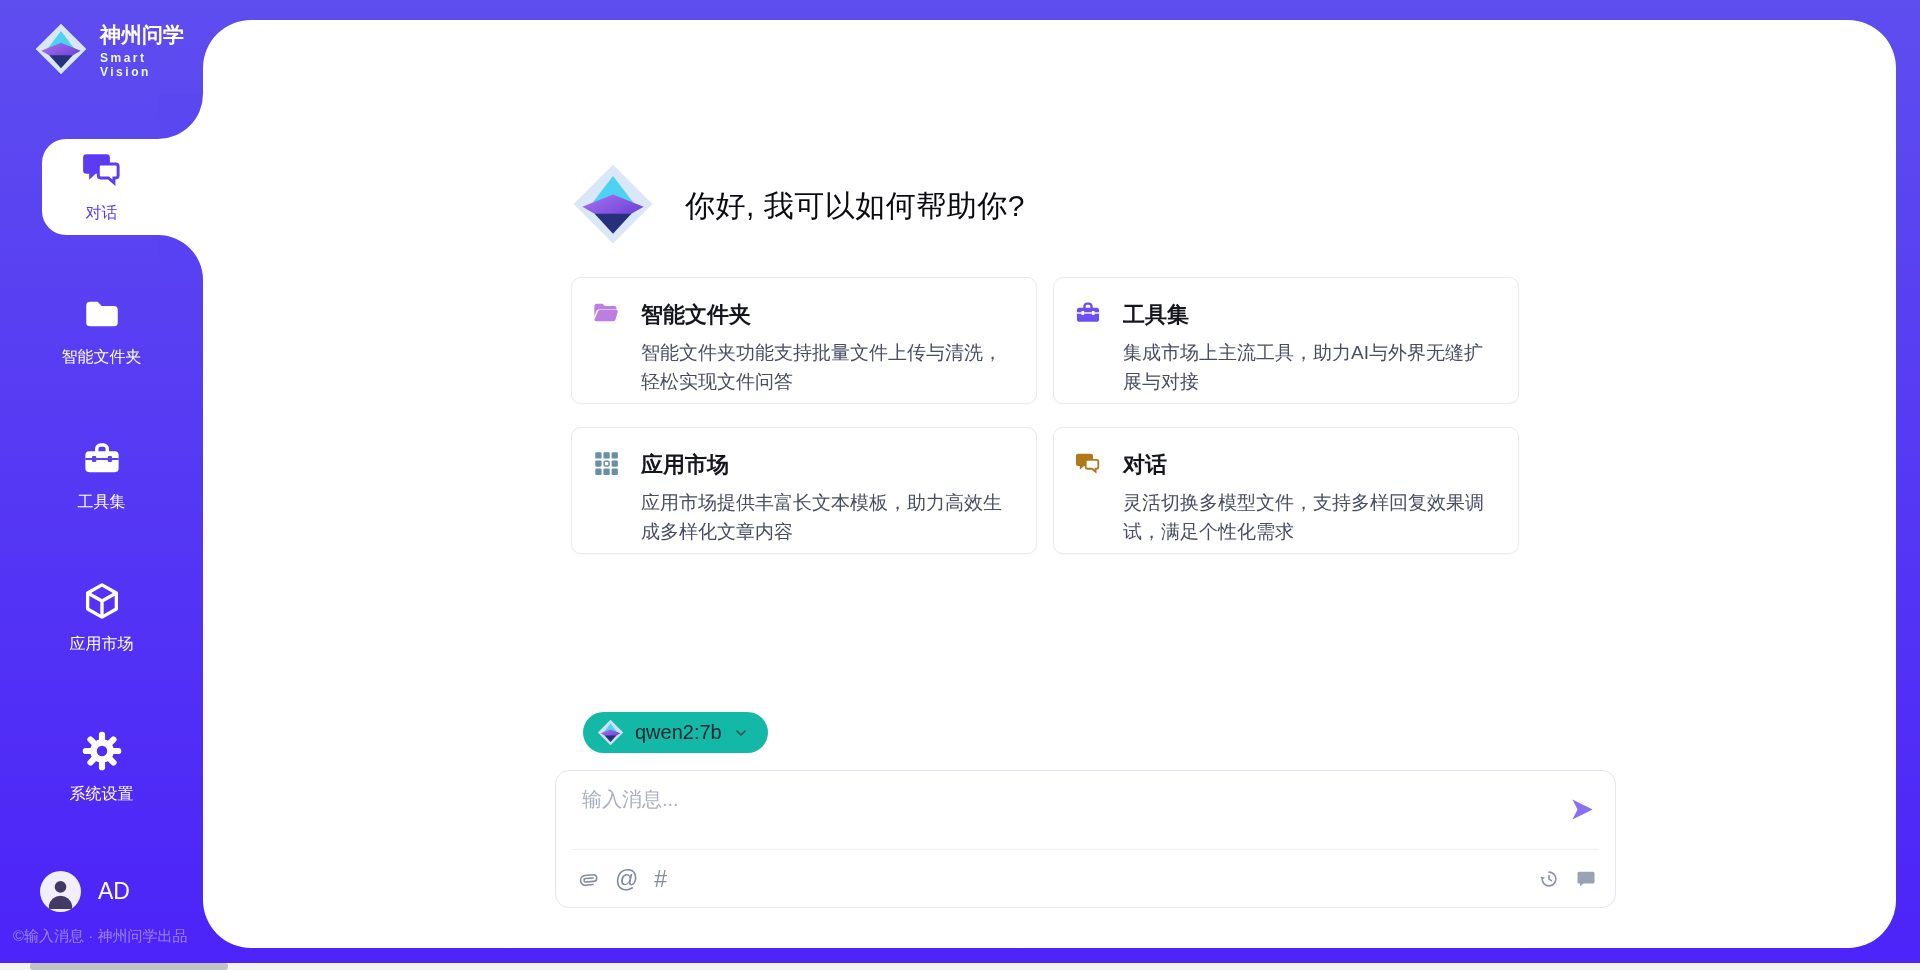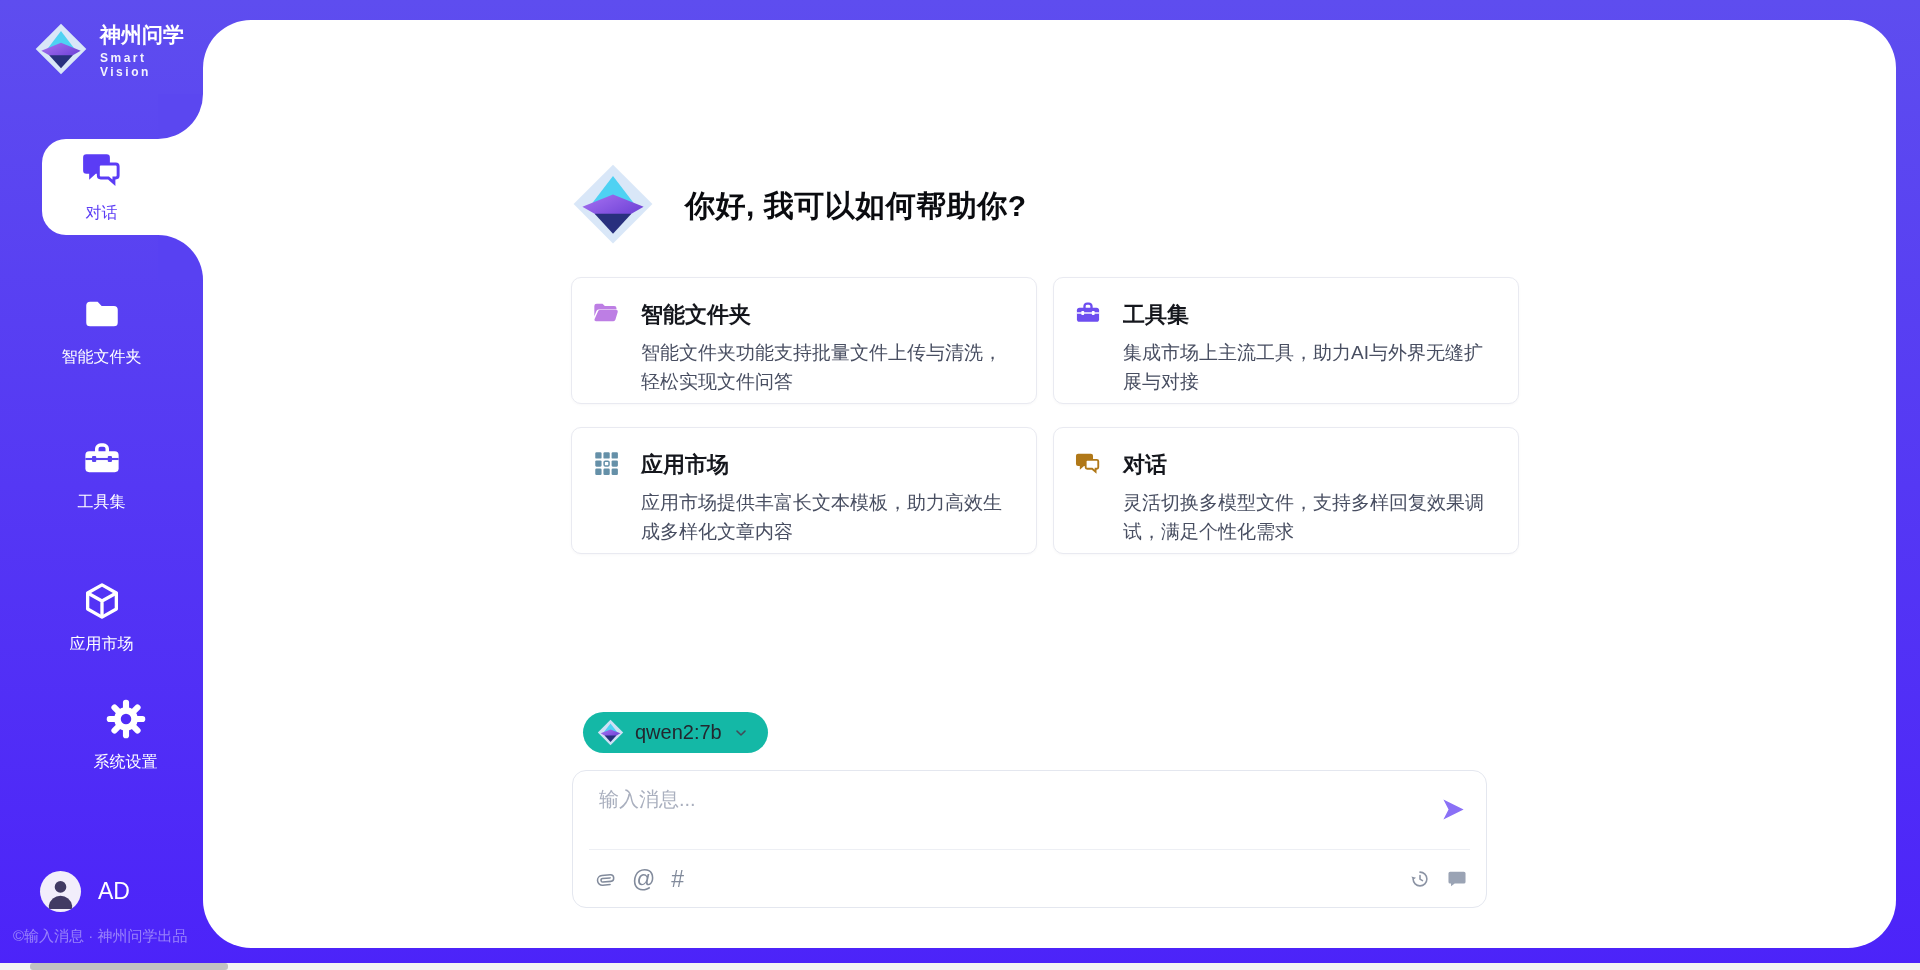--- a/index.html
+++ b/index.html
@@ -23,31 +23,31 @@
   .curve.bottom::after{background:#5841f2;border-radius:0 45px 0 0;}
   .nav-item{position:absolute;left:0;width:203px;display:flex;flex-direction:column;align-items:center;gap:8px;color:#fff;font-size:16px;cursor:pointer;}
   .nav-item.active{color:#5b3cf5;}
   .user-row{position:absolute;left:40px;top:871px;display:flex;align-items:center;gap:17px;}
   .avatar{width:41px;height:41px;border-radius:50%;background:#f2eefb;display:flex;align-items:center;justify-content:center;overflow:hidden;}
   .user-name{color:#fff;font-size:23px;}
   .side-footer{position:absolute;left:13px;top:927px;color:rgba(255,255,255,.42);font-size:15px;}
   
   .content{position:absolute;left:203px;top:20px;width:1693px;height:928px;background:#fff;border-radius:48px;}
   .greeting{position:absolute;left:368px;top:143px;display:flex;align-items:center;gap:30px;height:86px;}
-  .greeting h1{margin:0;font-size:30px;font-weight:bold;color:#0a0b0f;letter-spacing:.5px;}
+  .greeting h1{margin:0;font-size:30px;font-weight:normal;color:#0a0b0f;letter-spacing:.5px;}
   .cards{position:absolute;left:368px;top:257px;display:grid;grid-template-columns:466px 466px;column-gap:16px;row-gap:23px;}
   .card{box-sizing:border-box;height:127px;background:#fff;border:1px solid #e9eaf1;border-radius:10px;
         padding:21px 22px 0 20px;box-shadow:0 1px 3px rgba(25,25,60,.03);cursor:pointer;}
   .card-head{display:flex;align-items:center;gap:21px;}
   .card-title{font-size:22px;font-weight:bold;color:#15171d;}
   .card-desc{margin:8px 4px 0 49px;font-size:19px;line-height:1.5;color:#484e61;}
   .model-pill{position:absolute;left:380px;top:692px;height:41px;border-radius:21px;background:#14b8a6;
         display:flex;align-items:center;gap:11px;padding:0 19px 0 14px;cursor:pointer;}
   .model-name{font-size:20px;color:#23272f;}
-  .composer{position:absolute;left:369px;top:750px;width:915px;height:138px;box-sizing:border-box;
+  .composer{position:absolute;left:352px;top:750px;width:1061px;height:138px;box-sizing:border-box;
         border:1.5px solid #e4e7ef;border-radius:14px;background:#fff;}
   .composer textarea{position:absolute;left:24px;top:13px;width:840px;height:58px;border:none;outline:none;resize:none;
         background:transparent;font-size:20px;color:#333;font-family:inherit;}
   .composer textarea::placeholder{color:#a9afbe;}
   .send-btn{position:absolute;right:19px;top:25px;width:27px;height:27px;cursor:pointer;}
   .composer-divider{position:absolute;left:16px;right:16px;top:78px;height:1px;background:#edeff4;}
   .composer-tools{position:absolute;left:21px;top:94px;height:28px;display:flex;align-items:center;gap:16px;color:#828b9c;}
   .composer-tools .glyph{font-size:23px;line-height:1;cursor:pointer;}
   .composer-right{position:absolute;right:18px;top:95px;height:26px;display:flex;align-items:center;gap:15px;}
   .icon-btn{cursor:pointer;display:inline-flex;}
@@ -120,21 +120,21 @@
   <div class="nav-item" style="top:580px;">
     <span>
       <svg width="42" height="42" viewBox="0 0 24 24">
         <path d="M12 2.8l8.2 4.6v9.2L12 21.2l-8.2-4.6V7.4z" fill="none" stroke="#fff" stroke-width="1.9" stroke-linejoin="round"></path>
         <path d="M3.8 7.4L12 12l8.2-4.6M12 12v9.2" fill="none" stroke="#fff" stroke-width="1.9" stroke-linejoin="round"></path>
       </svg>
     </span>
     <span>应用市场</span>
   </div>
 
-  <div class="nav-item" style="top:698px;padding-left:24px;">
+  <div class="nav-item" style="top:730px;">
     <span>
       <svg width="42" height="42" viewBox="0 0 48 48">
         <g fill="#fff">
           <rect x="20.5" y="2" width="7" height="12" rx="3.2"></rect>
           <rect x="20.5" y="2" width="7" height="12" rx="3.2" transform="rotate(45 24 24)"></rect>
           <rect x="20.5" y="2" width="7" height="12" rx="3.2" transform="rotate(90 24 24)"></rect>
           <rect x="20.5" y="2" width="7" height="12" rx="3.2" transform="rotate(135 24 24)"></rect>
           <rect x="20.5" y="2" width="7" height="12" rx="3.2" transform="rotate(180 24 24)"></rect>
           <rect x="20.5" y="2" width="7" height="12" rx="3.2" transform="rotate(225 24 24)"></rect>
           <rect x="20.5" y="2" width="7" height="12" rx="3.2" transform="rotate(270 24 24)"></rect>

